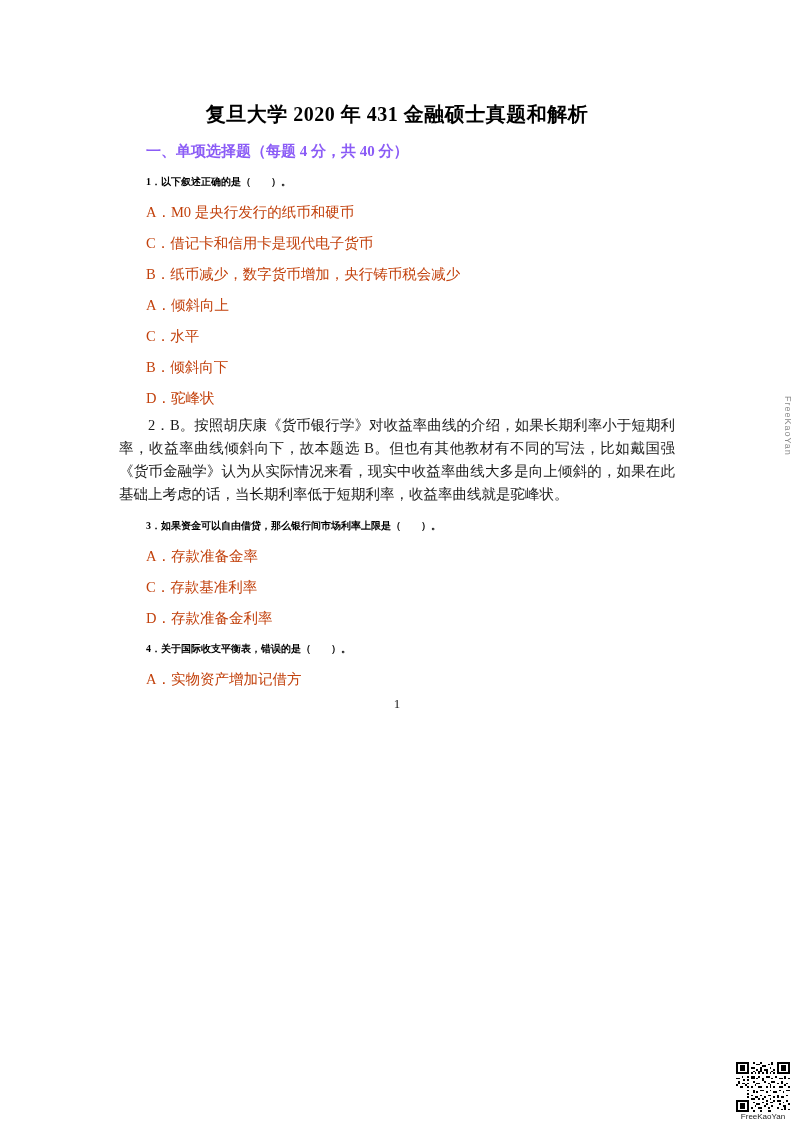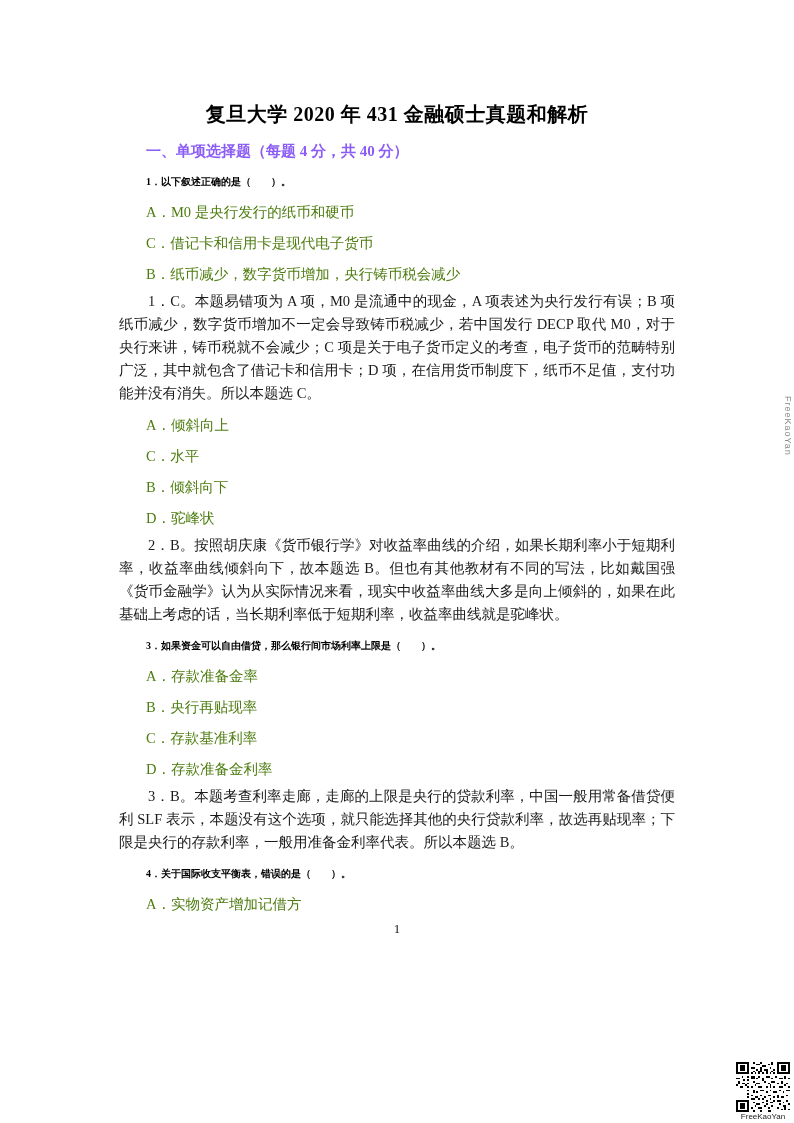--- a/index.html
+++ b/index.html
@@ -26,21 +26,21 @@
   }
   .stem{
     margin:9px 0 0 0;
     font-size:10px;line-height:21px;
     font-weight:bold;color:#000;
     text-indent:27px;
   }
   .option{
     margin:10px 0 0 0;
     font-size:14.5px;line-height:21px;
-    text-indent:27px;color:#4d7c0f;
+    text-indent:27px;color:#c2410c;
   }
   .explanation{
     margin:5px 0 0 0;
     font-size:14.5px;line-height:23px;
     text-align:justify;text-indent:29px;color:#1a1a1a;
   }
   .page-number{
     margin:6px 0 0 0;
     font-size:13px;line-height:16px;
     text-align:center;color:#1a1a1a;
@@ -68,38 +68,35 @@
 
     <div class="doc-title">复旦大学 2020 年 431 金融硕士真题和解析</div>
 
     <div class="section-heading">一、单项选择题（每题 4 分，共 40 分）</div>
 
     <div>
       <div class="stem">1．以下叙述正确的是（　　）。</div>
       <div class="option">A．M0 是央行发行的纸币和硬币</div>
       <div class="option">C．借记卡和信用卡是现代电子货币</div>
       <div class="option">B．纸币减少，数字货币增加，央行铸币税会减少</div>
-      <div class="explanation">1．C。本题易错项为 A 项，M0 是流通中的现金，A 项表述为央行发行有误；B 项纸币减少，数字货币增加不一定会导致铸币税减少，若中国发行 DECP 取代 M0，对于央行来讲，铸币税就不会减少；C 项是关于电子货币定义的考查，电子货币的范畴特别广泛，其中就包含了借记卡和信用卡；D 项，在信用货币制度下，纸币不足值，支付功能并没有消失。所以本题选 C。</div>
     </div>
 
     <div>
       <div class="option">A．倾斜向上</div>
       <div class="option">C．水平</div>
       <div class="option">B．倾斜向下</div>
       <div class="option">D．驼峰状</div>
       <div class="explanation">2．B。按照胡庆康《货币银行学》对收益率曲线的介绍，如果长期利率小于短期利率，收益率曲线倾斜向下，故本题选 B。但也有其他教材有不同的写法，比如戴国强《货币金融学》认为从实际情况来看，现实中收益率曲线大多是向上倾斜的，如果在此基础上考虑的话，当长期利率低于短期利率，收益率曲线就是驼峰状。</div>
     </div>
 
     <div>
       <div class="stem">3．如果资金可以自由借贷，那么银行间市场利率上限是（　　）。</div>
       <div class="option">A．存款准备金率</div>
-      <div class="option">B．央行再贴现率</div>
       <div class="option">C．存款基准利率</div>
       <div class="option">D．存款准备金利率</div>
-      <div class="explanation">3．B。本题考查利率走廊，走廊的上限是央行的贷款利率，中国一般用常备借贷便利 SLF 表示，本题没有这个选项，就只能选择其他的央行贷款利率，故选再贴现率；下限是央行的存款利率，一般用准备金利率代表。所以本题选 B。</div>
     </div>
 
     <div>
       <div class="stem">4．关于国际收支平衡表，错误的是（　　）。</div>
       <div class="option">A．实物资产增加记借方</div>
     </div>
 
     <div class="page-number">1</div>
   </div>
 

